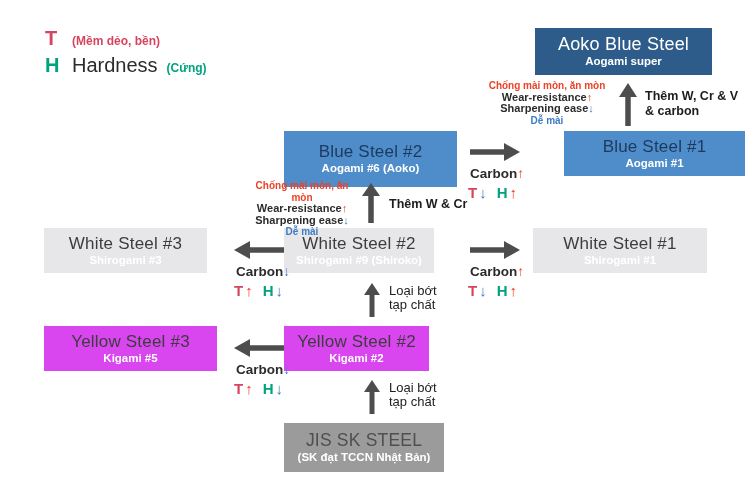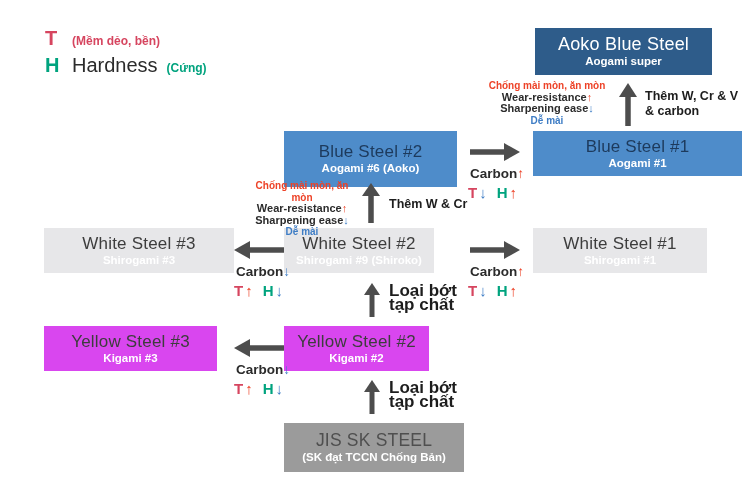--- a/index.html
+++ b/index.html
@@ -36,21 +36,21 @@
   
   .wear-block { text-align:center; line-height:11.5px; }
   .wear-l1 { font-size:10px;  font-weight:bold; color:#ed4227; }
   .wear-l2 { font-size:11px;  font-weight:bold; color:#2b2b2b; }
   .wear-l4 { font-size:10px;  font-weight:bold; color:#3e7dc5; }
   .addtxt  { font-size:12.5px; font-weight:bold; color:#1d1d1d; line-height:15px; }
   .carbon  { font-size:13.5px; font-weight:bold; color:#2b2b2b; white-space:nowrap; }
   .th      { font-size:15px; font-weight:bold; white-space:nowrap; }
   .th span { margin-right:2px; }
   .th .gap { margin-left:8px; }
-  .purify  { font-size:17px; font-weight:bold; color:#1d1d1d; line-height:14px; }
+  .purify  { font-size:13px; font-weight:normal; color:#1d1d1d; line-height:14px; }
 
   .red  { color:#ed4227; }
   .pink { color:#d6455f; }
   .teal { color:#00a37e; }
   .blu  { color:#3e7dc5; }
 
   svg { display:block; }
 </style>
 </head>
 <body>
@@ -72,53 +72,53 @@
   <div class="box navy" style="left:535px; top:28px; width:177px; height:47px;">
     <div class="box-title">Aoko Blue Steel</div>
     <div class="box-sub">Aogami super</div>
   </div>
 
   <div class="box blue" style="left:284px; top:131px; width:173px; height:56px;">
     <div class="box-title">Blue Steel #2</div>
     <div class="box-sub">Aogami #6 (Aoko)</div>
   </div>
 
-  <div class="box blue" style="left:533px; top:131px; width:209px; height:45px;">
+  <div class="box blue" style="left:564px; top:131px; width:181px; height:45px;">
     <div class="box-title">Blue Steel #1</div>
     <div class="box-sub">Aogami #1</div>
   </div>
 
-  <div class="box lgray" style="left:44px; top:228px; width:190px; height:45px;">
+  <div class="box lgray" style="left:44px; top:228px; width:163px; height:45px;">
     <div class="box-title">White Steel #3</div>
     <div class="box-sub">Shirogami #3</div>
   </div>
 
   <div class="box lgray" style="left:284px; top:228px; width:150px; height:45px;">
     <div class="box-title">White Steel #2</div>
     <div class="box-sub">Shirogami #9 (Shiroko)</div>
   </div>
 
   <div class="box lgray" style="left:533px; top:228px; width:174px; height:45px;align-items:center;">
     <div class="box-title">White Steel #1</div>
     <div class="box-sub">Shirogami #1</div>
   </div>
 
   <div class="box ylw" style="left:44px; top:326px; width:173px; height:45px;">
     <div class="box-title">Yellow Steel #3</div>
-    <div class="box-sub">Kigami #3</div>
+    <div class="box-sub">Kigami #5</div>
   </div>
 
   <div class="box ylw" style="left:284px; top:326px; width:145px; height:45px;">
     <div class="box-title">Yellow Steel #2</div>
     <div class="box-sub">Kigami #2</div>
   </div>
 
-  <div class="box jgray" style="left:284px; top:423px; width:180px; height:49px;">
+  <div class="box jgray" style="left:284px; top:423px; width:160px; height:49px;">
     <div class="box-title">JIS SK STEEL</div>
-    <div class="box-sub">(SK đạt TCCN Chống Bản)</div>
+    <div class="box-sub">(SK đạt TCCN Nhật Bản)</div>
   </div>
 
   <div class="abs wear-block" style="left:487px; top:80px; width:120px;">
     <div class="wear-l1">Chống mài mòn, ăn mòn</div>
     <div class="wear-l2"><span>Wear-resistance</span><span class="red">↑</span></div>
     <div class="wear-l2"><span>Sharpening ease</span><span class="blu">↓</span></div>
     <div class="wear-l4">Dễ mài</div>
   </div>
   <svg class="abs" style="left:617px; top:83px;" width="22" height="43" viewBox="0 0 22 43">
     <line x1="11" y1="43" x2="11" y2="12" stroke="#4d4d4d" stroke-width="5.5"></line>

